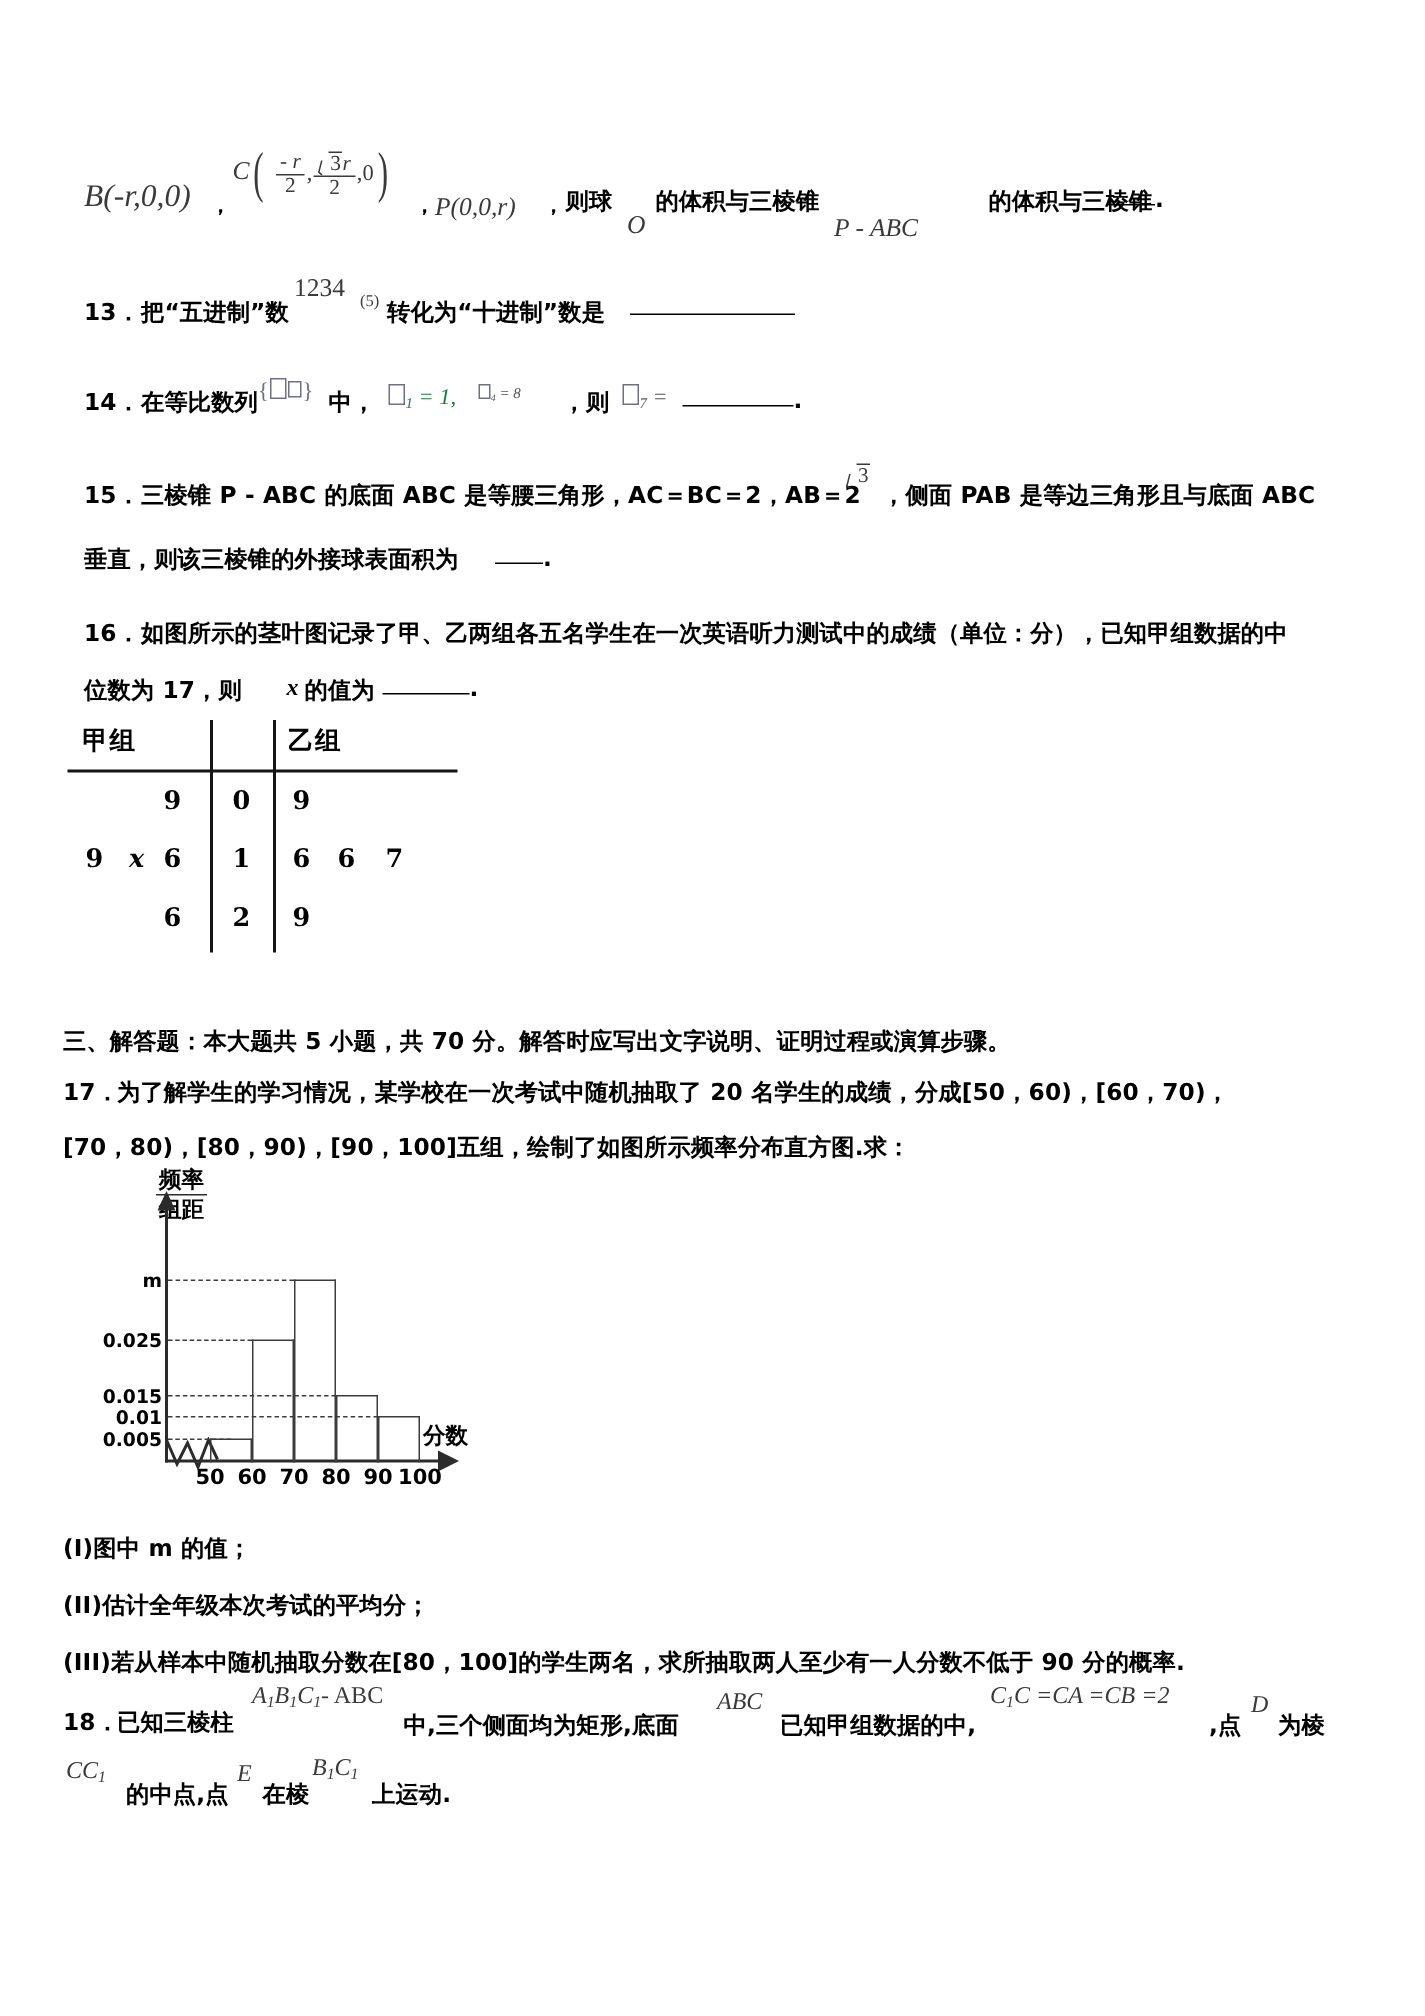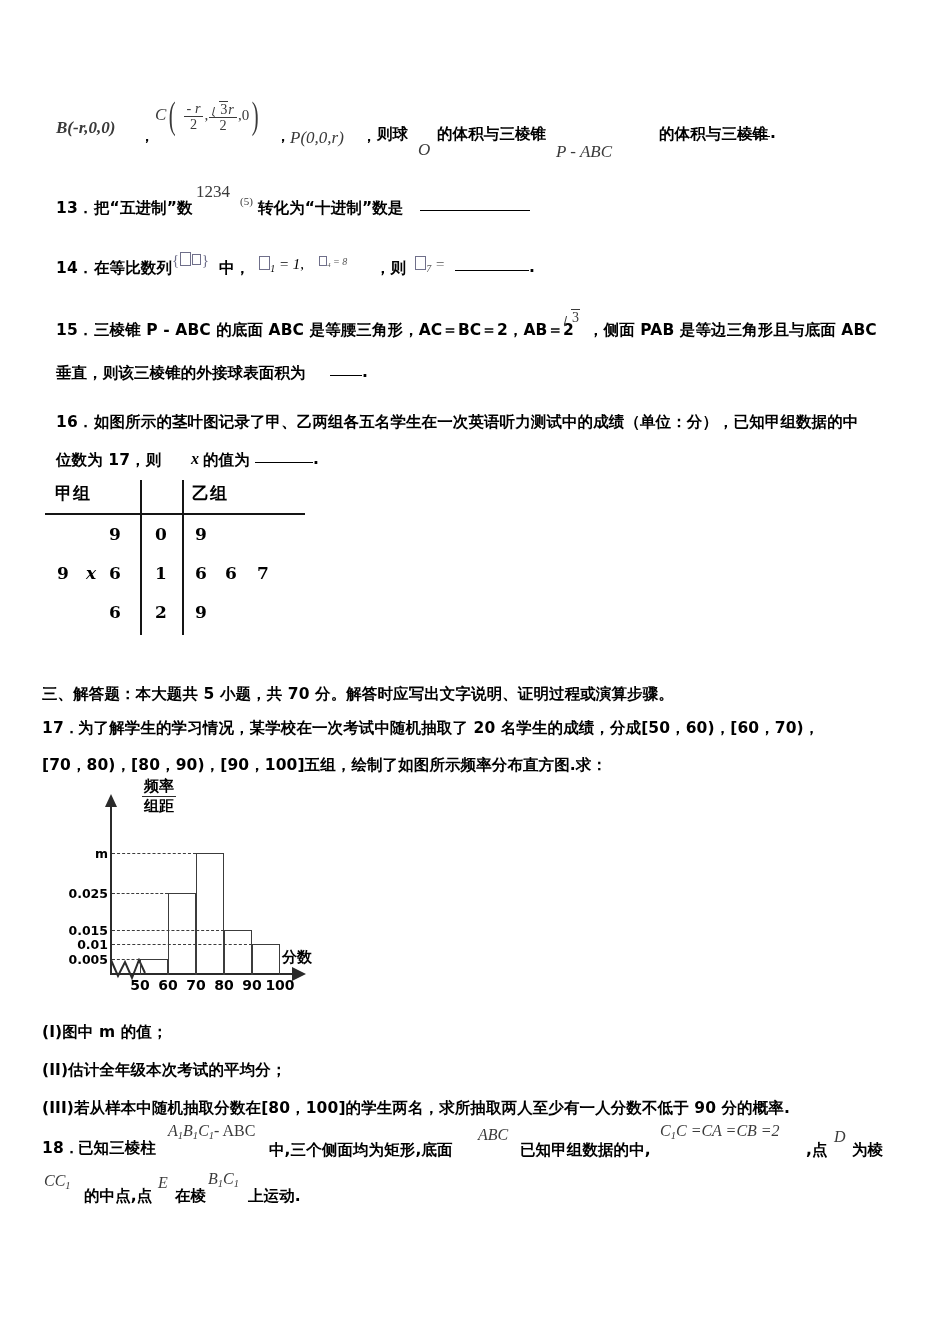--- a/index.html
+++ b/index.html
@@ -177,32 +177,31 @@
     font-weight: 700;
     white-space: nowrap;
   }
   .yfrac {
     position: absolute;
     font-family: "DejaVu Sans", sans-serif;
     font-size: 15px;
     font-weight: 700;
     text-align: center;
     line-height: 1.12;
-    margin-left: 38px;
   }
   .yfrac .n { display: block; border-bottom: 1.8px solid #2b2b2b; padding: 0 2px 1px; }
   .yfrac .d { display: block; padding: 1px 2px 0; }
 </style>
 </head>
 <body>
 
 <div class="page">
 
   <div class="blk" style="left:56px; top:118px;">
-    <span class="mi" style="font-size:17px;font-weight:bold;">B(-r,0,0)</span>
+    <span class="mi" style="font-size:21px;">B(-r,0,0)</span>
   </div>
   <div class="blk cn" style="left:140px; top:128px; font-size:14px;"><span>，</span></div>
 
   <div class="blk" style="left:155px; top:100px;">
     <span class="mi" style="font-size:17px;">C</span><span class="paren-big">(</span><span class="mr" style="font-size:15px;">
       <span class="frac"><span class="n mi">- r</span><span class="d">2</span></span><span style="font-size:15px;">,</span><span class="frac"><span class="n"><span class="sqrt"><span class="rad">3</span></span><span class="mi">r</span></span><span class="d">2</span></span><span class="mr">,0</span></span><span class="paren-big">)</span>
   </div>
   <div class="blk cn" style="left:276px; top:128px; font-size:14px;"><span>，</span></div>
 
   <div class="blk" style="left:290px; top:128px;">
@@ -223,21 +222,21 @@
   <div class="blk mr" style="left:240px; top:195px; font-size:11px;"><span>(5)</span></div>
   <div class="blk cn" style="left:258px; top:198px;"><span>转化为“十进制”数是</span></div>
   <div class="blk" style="left:420px; top:198px;"><span class="ul-blank" style="width:110px;"></span></div>
 
   <div class="blk cn" style="left:56px; top:258px;"><span>14．</span></div>
   <div class="blk cn" style="left:94px; top:258px;"><span>在等比数列</span></div>
   <div class="blk" style="left:172px; top:252px; font-size:15px; color:#6f6f8a; font-family:'Liberation Serif',serif;">
     <span>{</span><span class="tofu"></span><span class="tofu-sm"></span><span>}</span>
   </div>
   <div class="blk cn" style="left:219px; top:258px;"><span>中，</span></div>
-  <div class="blk" style="left:258px; top:256px; font-size:15px; color:#000000; font-family:'Liberation Serif',serif;">
+  <div class="blk" style="left:258px; top:256px; font-size:15px; color:#15803d; font-family:'Liberation Serif',serif;">
     <span class="tofu" style="border-color:#6f6f8a;"></span><sub>1</sub> <span class="num">= 1</span><span>,</span>
   </div>
   <div class="blk" style="left:318px; top:256px; font-size:10px; color:#555; font-family:'Liberation Serif',serif;">
     <span class="tofu" style="border-color:#6f6f8a;"></span><sub>4</sub> <span class="num">= 8</span>
   </div>
   <div class="blk cn" style="left:375px; top:258px;"><span>，则</span></div>
   <div class="blk" style="left:414px; top:256px; font-size:15px; color:#555; font-family:'Liberation Serif',serif;">
     <span class="tofu" style="border-color:#6f6f8a;"></span><sub>7</sub> <span class="num">=</span>
   </div>
   <div class="blk" style="left:455px; top:258px;"><span class="ul-blank" style="width:74px;"></span><span class="cn">.</span></div>

